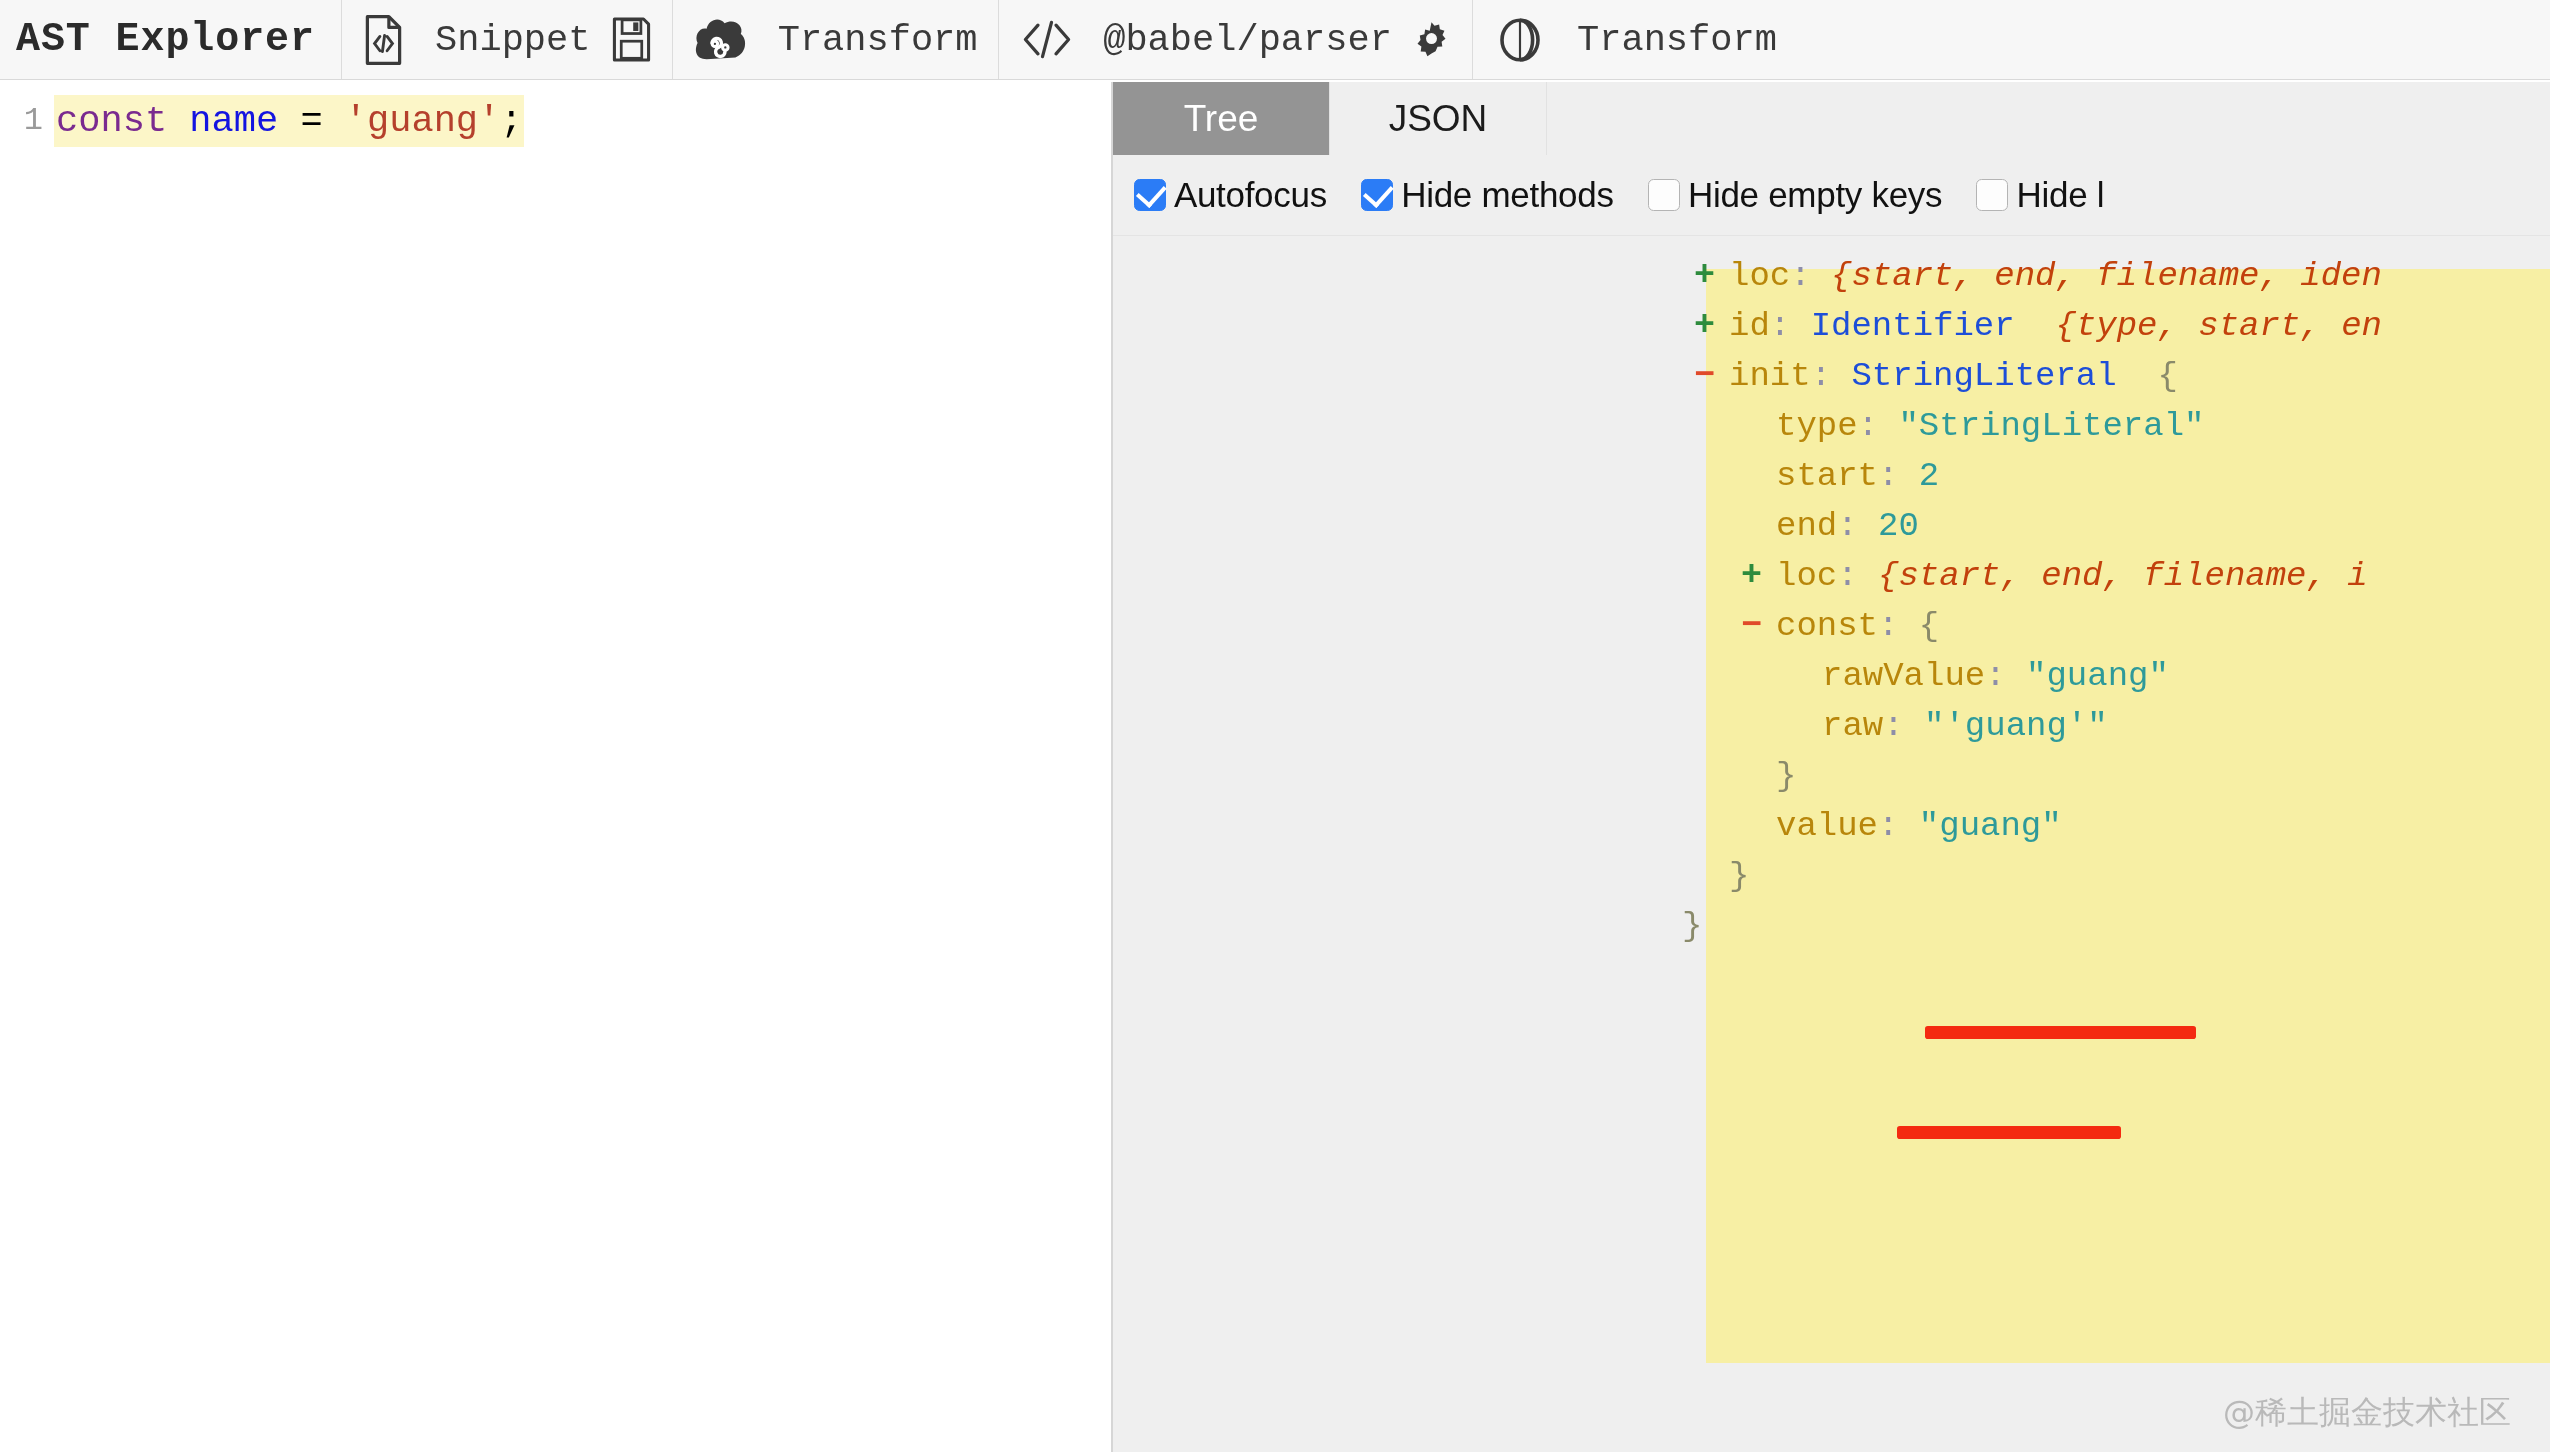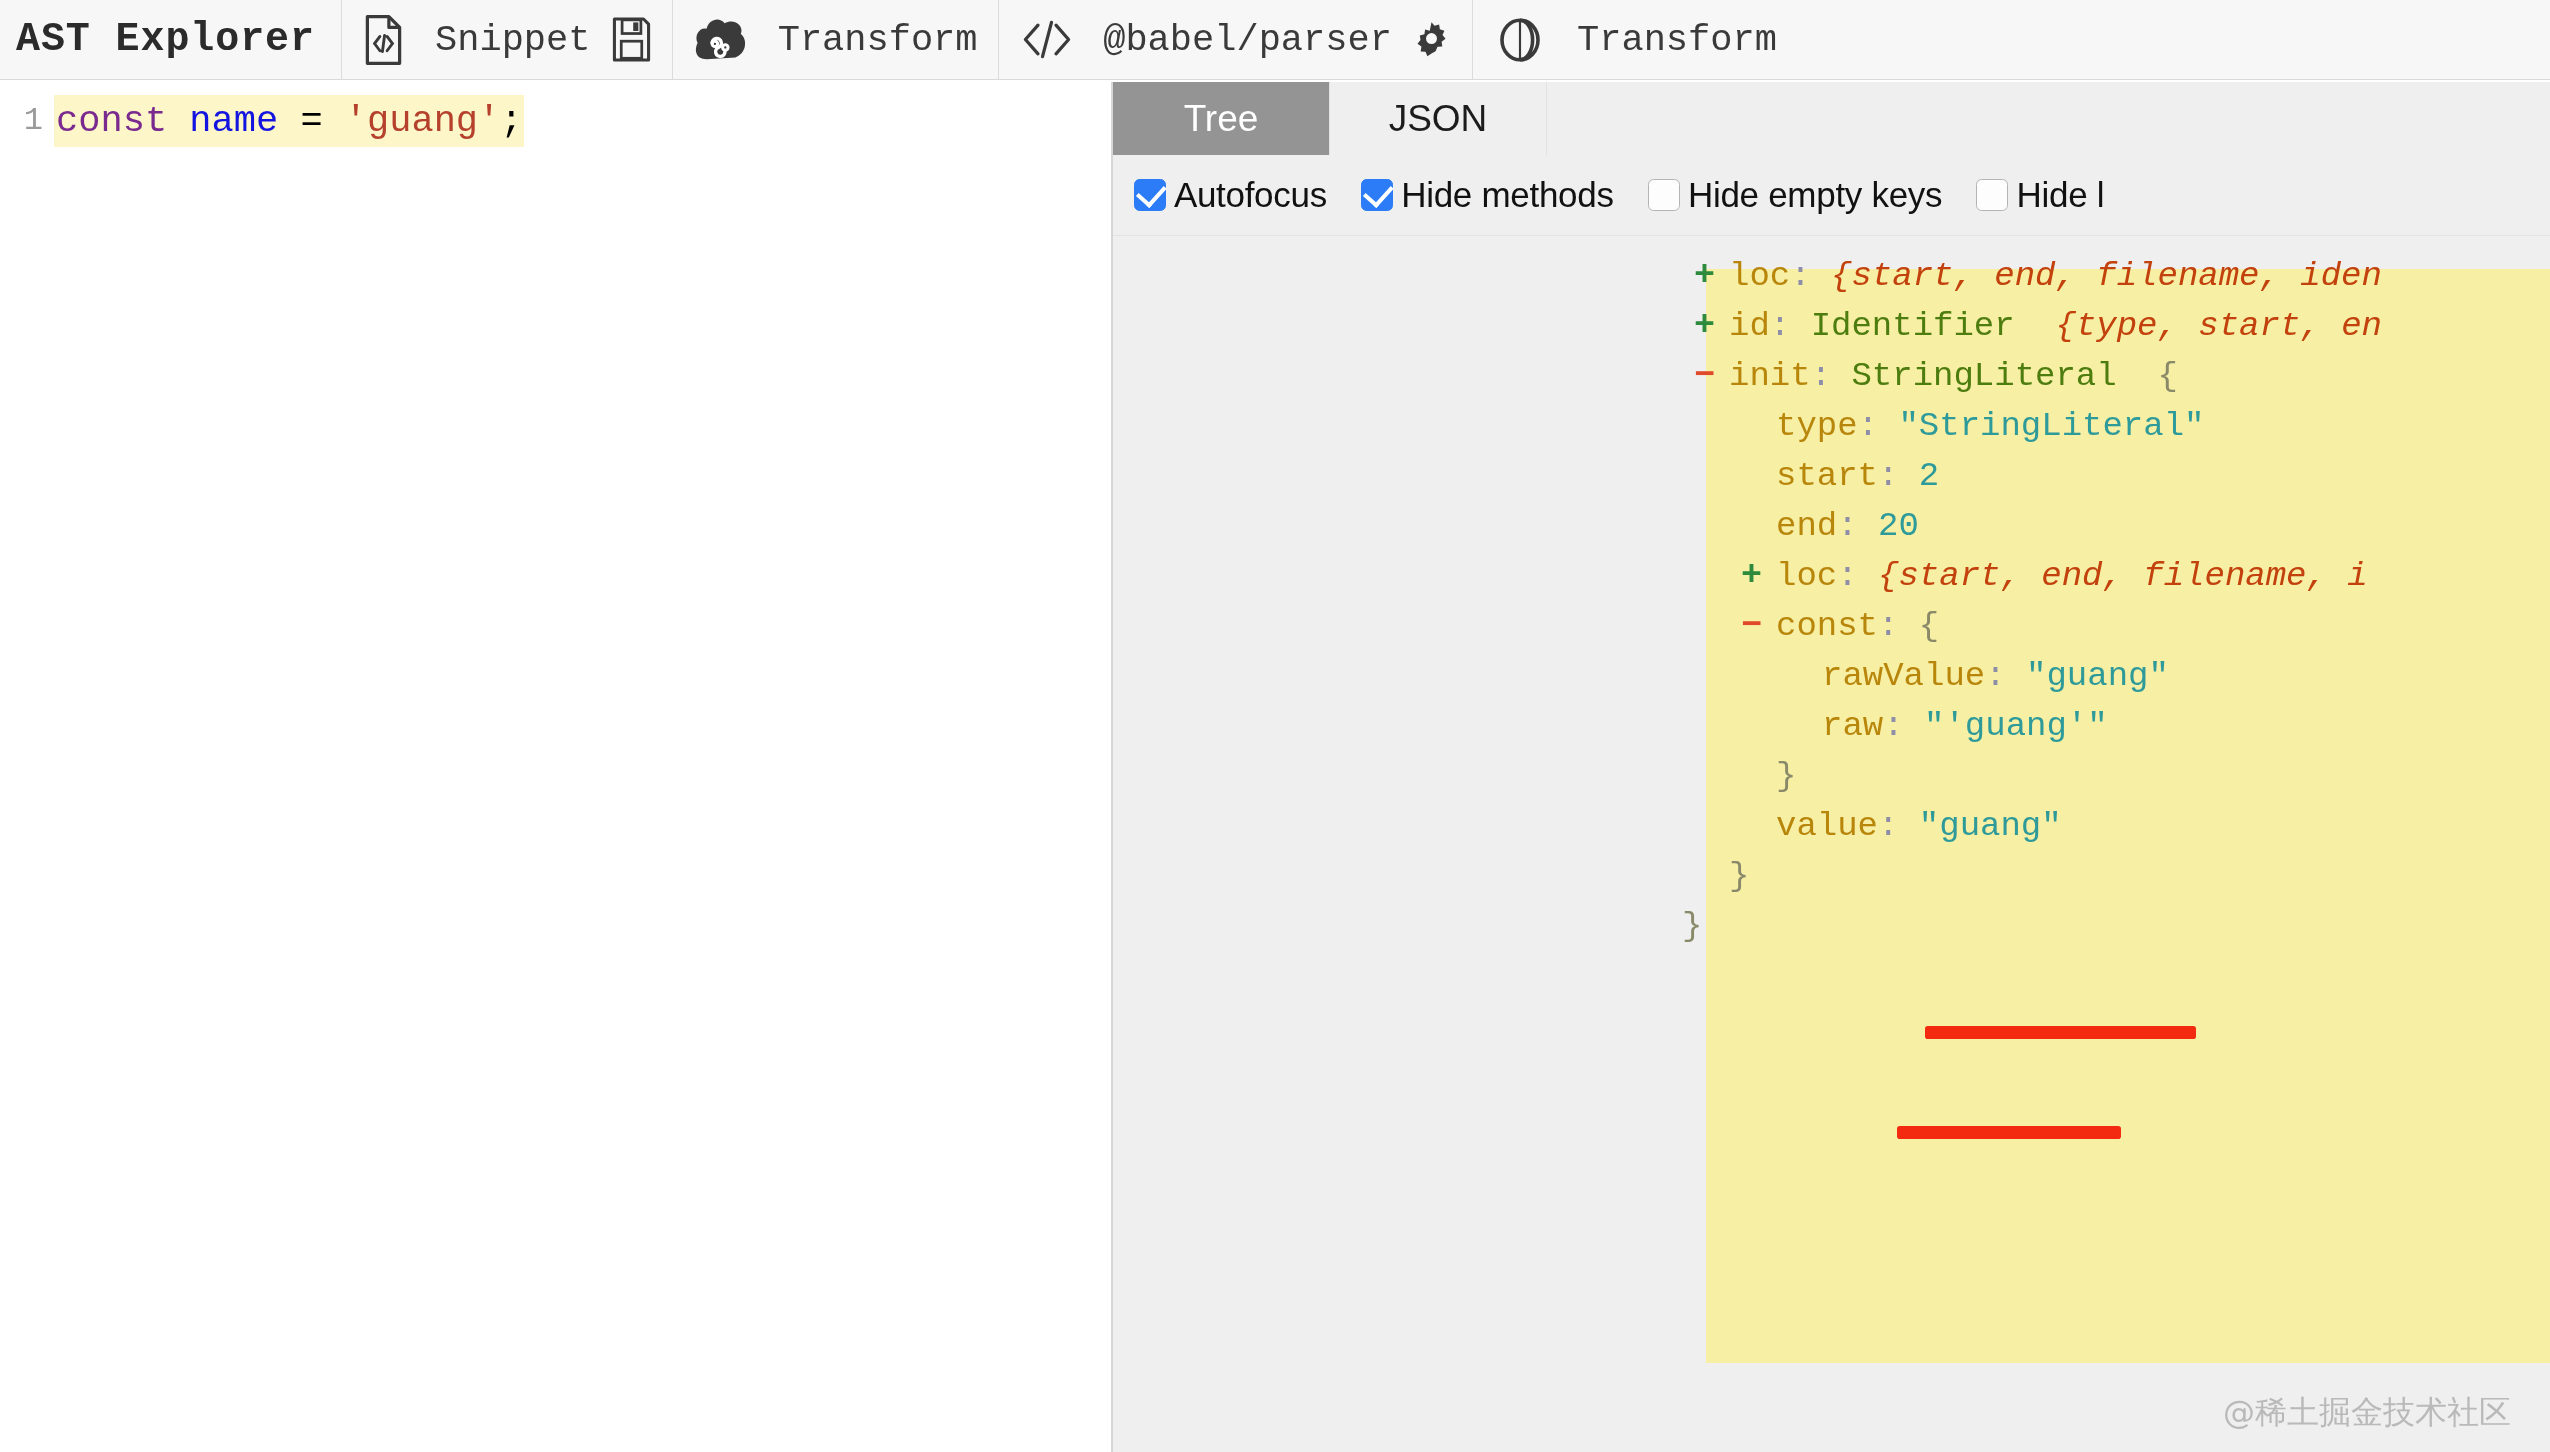--- a/index.html
+++ b/index.html
@@ -211,21 +211,21 @@
     font-size: 35px;
     user-select: none;
     cursor: pointer;
   }
   .marker.plus  { color: #2e8b3d; }
   .marker.minus { color: #e04a2a; }
   .row-content { display: inline-block; white-space: pre; }
 
   .k-prop   { color: #b8860b; }
   .k-colon  { color: #8e8ea8; }
-  .k-type   { color: #4d7c0f; }
+  .k-type   { color: #1d4ed8; }
   .k-string { color: #2e9a9a; }
   .k-num    { color: #2e9a9a; }
   .k-preview{ color: #c2410c; font-style: italic; }
   .k-brace  { color: #8a8a6a; }
 
   .hl-block {
     position: absolute;
     background: #f7efa4;
     z-index: 0;
   }

